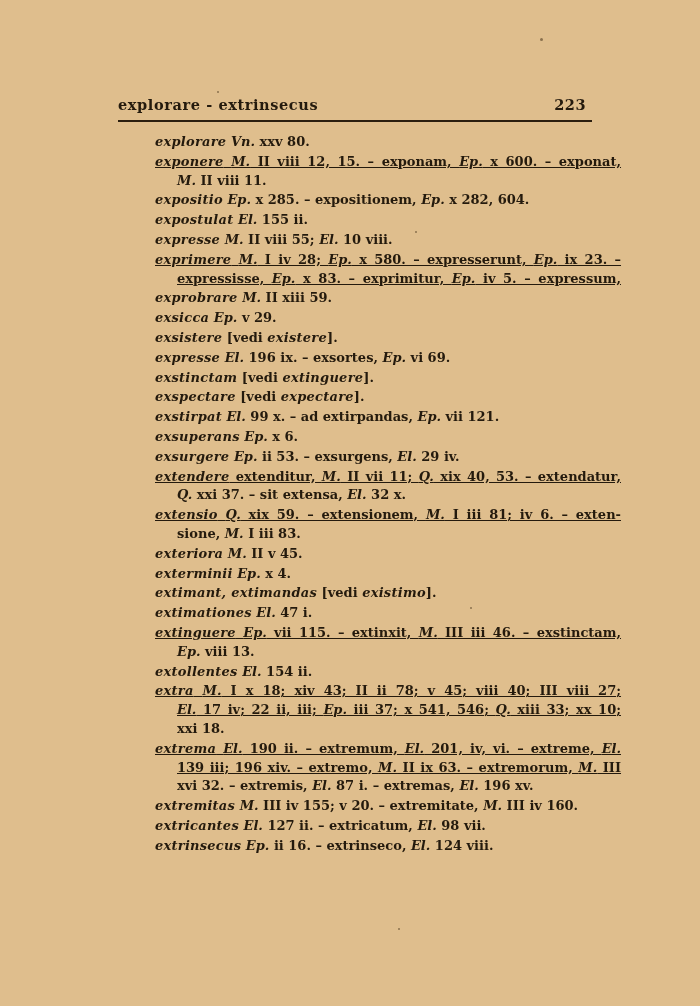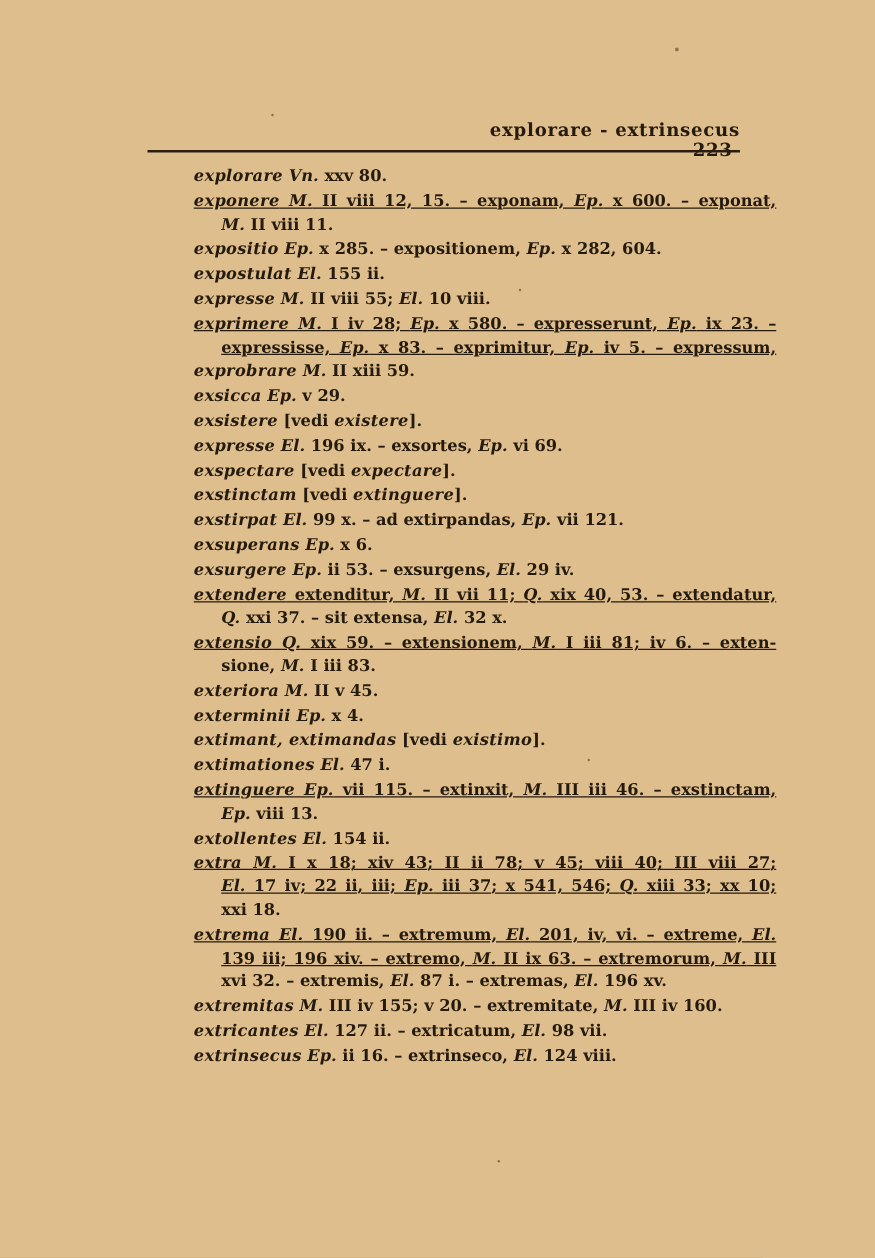--- a/index.html
+++ b/index.html
@@ -20,27 +20,27 @@
     padding: 94px 108px 0 118px;
     overflow: hidden;
   }
   
   .header {
     position: relative;
     height: 21px;
     line-height: 21px;
   }
   .running-title {
-    text-align: right;
+    text-align: left;
     font-size: 14.5px;
     letter-spacing: 0.6px;
   }
   .page-number {
     position: absolute;
-    top: 16px;
+    top: 0;
     right: 6px;
     font-size: 14.5px;
     letter-spacing: 0.5px;
   }
   .rule {
     margin-top: 5px;
     height: 0;
     border-top: 2px solid #2b1e0f;
   }
   
@@ -107,24 +107,24 @@
       <div class="entry">
         <div class="line"><span class="seg-h">exsicca</span><span class="seg-p"> </span><span class="seg-i">Ep.</span><span class="seg-p"> v 29.</span></div>
       </div>
       <div class="entry">
         <div class="line"><span class="seg-h">exsistere</span><span class="seg-p"> [vedi </span><span class="seg-h">existere</span><span class="seg-p">].</span></div>
       </div>
       <div class="entry">
         <div class="line"><span class="seg-h">expresse</span><span class="seg-p"> </span><span class="seg-i">El.</span><span class="seg-p"> 196 ix. – exsortes, </span><span class="seg-i">Ep.</span><span class="seg-p"> vi 69.</span></div>
       </div>
       <div class="entry">
-        <div class="line"><span class="seg-h">exspectare</span><span class="seg-p"> [vedi </span><span class="seg-h">expectare</span><span class="seg-p">].</span></div>
+        <div class="line"><span class="seg-h">exstinctam</span><span class="seg-p"> [vedi </span><span class="seg-h">extinguere</span><span class="seg-p">].</span></div>
       </div>
       <div class="entry">
-        <div class="line"><span class="seg-h">exstinctam</span><span class="seg-p"> [vedi </span><span class="seg-h">extinguere</span><span class="seg-p">].</span></div>
+        <div class="line"><span class="seg-h">exspectare</span><span class="seg-p"> [vedi </span><span class="seg-h">expectare</span><span class="seg-p">].</span></div>
       </div>
       <div class="entry">
         <div class="line"><span class="seg-h">exstirpat</span><span class="seg-p"> </span><span class="seg-i">El.</span><span class="seg-p"> 99 x. – ad extirpandas, </span><span class="seg-i">Ep.</span><span class="seg-p"> vii 121.</span></div>
       </div>
       <div class="entry">
         <div class="line"><span class="seg-h">exsuperans</span><span class="seg-p"> </span><span class="seg-i">Ep.</span><span class="seg-p"> x 6.</span></div>
       </div>
       <div class="entry">
         <div class="line"><span class="seg-h">exsurgere</span><span class="seg-p"> </span><span class="seg-i">Ep.</span><span class="seg-p"> ii 53. – exsurgens, </span><span class="seg-i">El.</span><span class="seg-p"> 29 iv.</span></div>
       </div>

